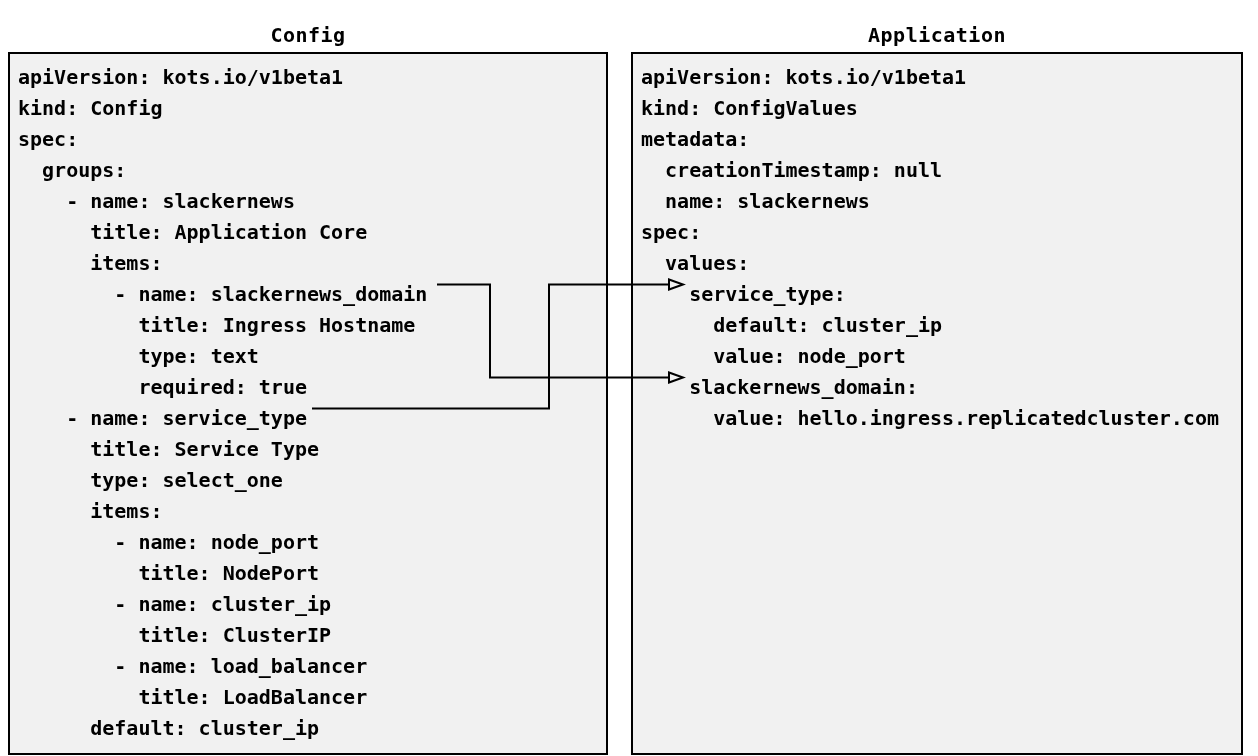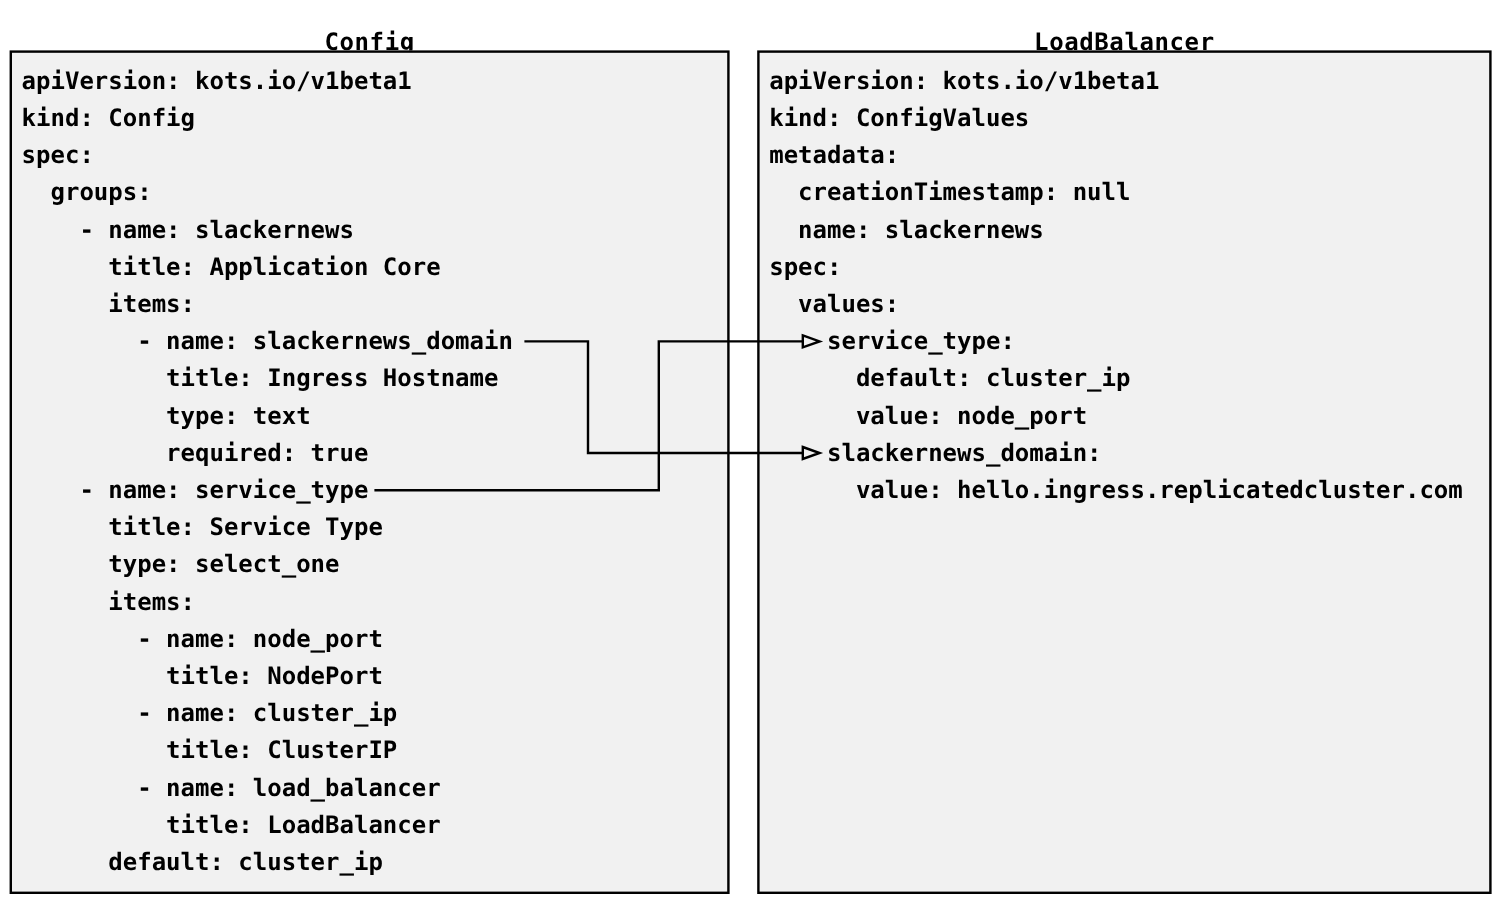--- a/index.html
+++ b/index.html
@@ -25,21 +25,21 @@
     height: 30px;
     text-align: center;
     font: bold 20px/30px "DejaVu Sans Mono", "Liberation Mono", monospace;
     color: var(--text);
     letter-spacing: 0.5px;
   }
   .panel-title.left  { left: 8px;   width: 600px; }
   .panel-title.right { left: 631px; width: 612px; }
   .yaml-box {
     position: absolute;
-    top: 42px;
+    top: 52px;
     height: 703px;
     background: var(--box-fill);
     border: 2px solid var(--box-border);
   }
   .yaml-box.left  { left: 8px;   width: 600px; }
   .yaml-box.right { left: 631px; width: 612px; }
   .yaml-box pre {
     margin: 0;
     padding: 8px 0 0 8px;
     font: bold 20px/31px "DejaVu Sans Mono", "Liberation Mono", monospace;
@@ -62,21 +62,21 @@
     stroke: var(--connector);
     stroke-width: 2;
     stroke-linejoin: miter;
   }
 </style>
 </head>
 <body>
 
 <div class="panel-title left">Config</div>
 
-<div class="panel-title right">LoadBalancer</div>
+<div class="panel-title right">Application</div>
 
 <div class="yaml-box left">
   <pre>apiVersion: kots.io/v1beta1
 kind: Config
 spec:
   groups:
     - name: slackernews
       title: Application Core
       items:
         - name: slackernews_domain

